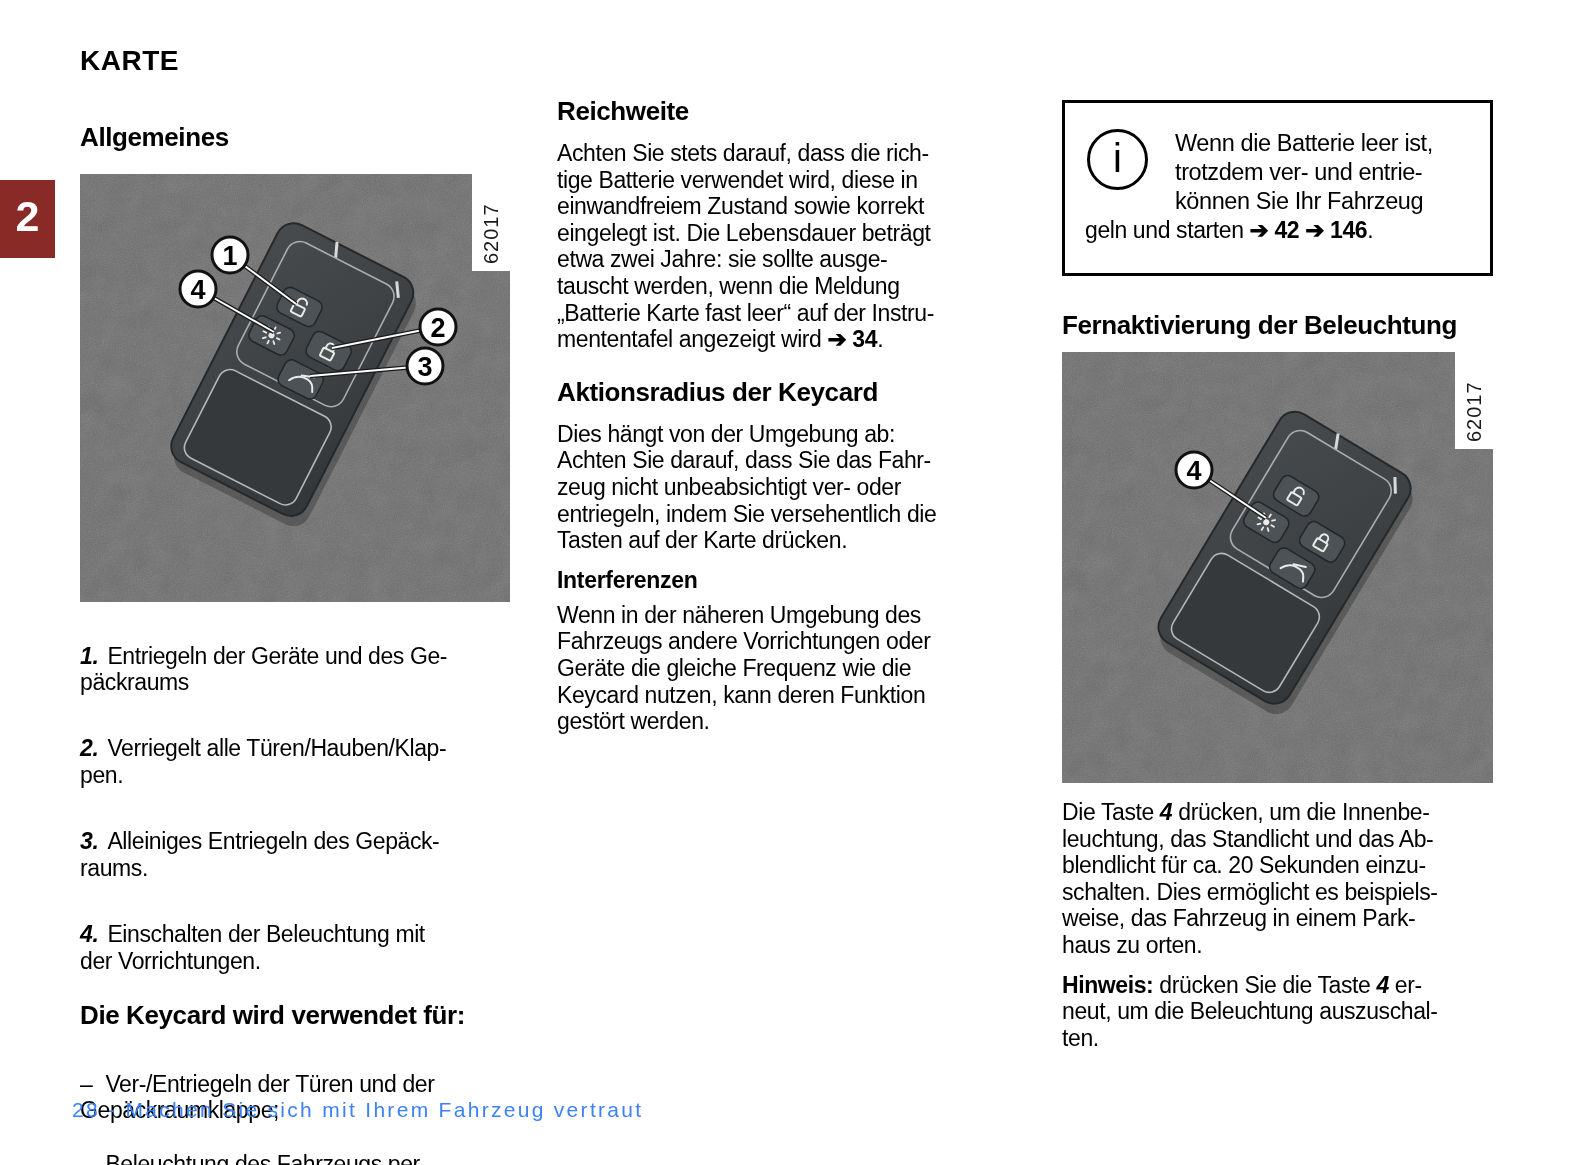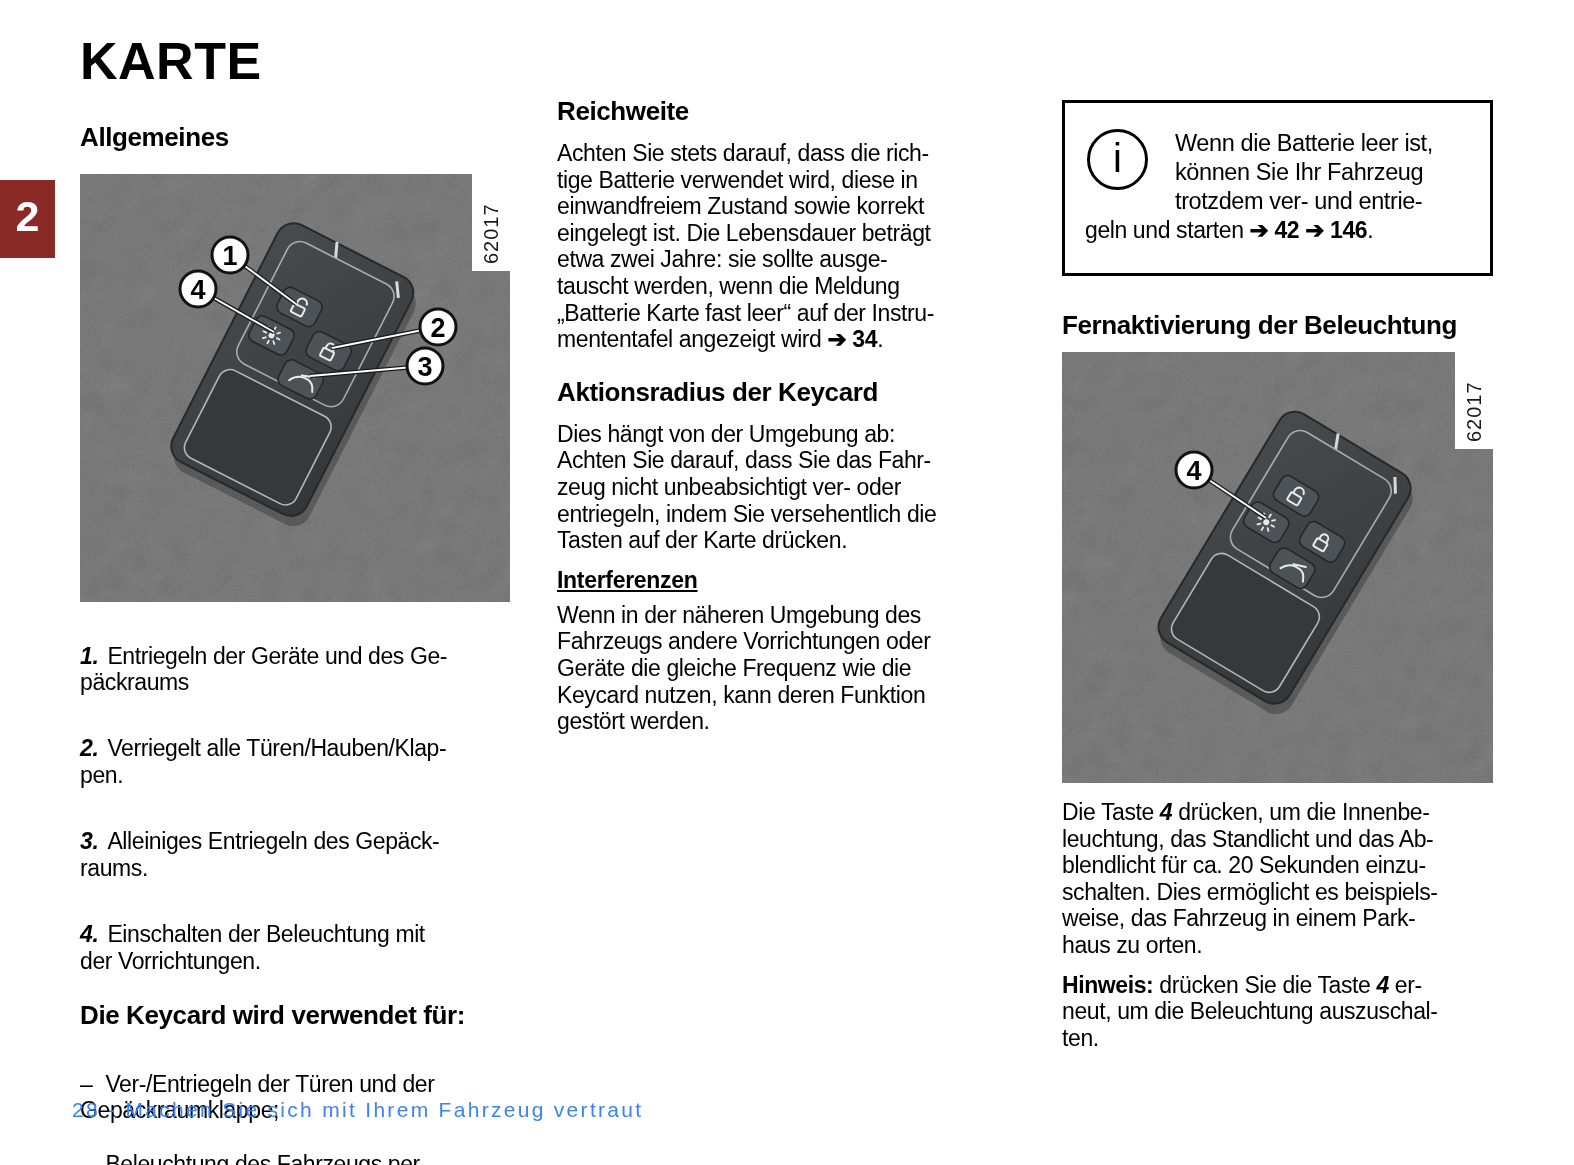--- a/index.html
+++ b/index.html
@@ -8,21 +8,21 @@
     font-family:"Liberation Sans", sans-serif;color:#000;overflow:hidden;
   }
   
   .chapter-tab{
     position:absolute;left:0;top:180px;width:55px;height:78px;
     background:#8a2a26;color:#fff;font-size:43px;font-weight:bold;
     text-align:center;line-height:72px;
   }
   
   .page-title{
-    position:absolute;left:80px;top:38px;font-size:52px;font-weight:bold;
+    position:absolute;left:80px;top:38px;font-size:28px;font-weight:bold;
     letter-spacing:0.5px;line-height:46px;
   }
   
   .col{position:absolute;}
   #col-left{left:80px;top:122px;width:430px;}
   #col-mid{left:557px;top:96px;width:432px;}
   #col-right{left:1062px;top:96px;width:431px;}
 
   h2.section{
     font-size:26px;font-weight:bold;margin:0 0 14px 0;
@@ -32,21 +32,21 @@
     font-size:23px;line-height:26.6px;letter-spacing:-0.4px;
     margin:0 0 13px 0;white-space:pre-line;
   }
   .seg-b{font-weight:bold;}
   .seg-bi{font-weight:bold;font-style:italic;}
   p.item .num{font-weight:bold;font-style:italic;margin-right:9px;}
   p.bullet .dash{margin-right:13px;}
   #col-left .figure{margin:22px 0 14px 0;}
   #col-left h2.usage{margin-top:26px;}
   #col-mid h2.mid2{margin-top:24px;}
-  p.subhead{font-size:23px;font-weight:bold;margin:10px 0 8px 0;letter-spacing:-0.3px;text-decoration:underline;}
+  p.subhead{font-size:23px;font-weight:bold;margin:10px 0 8px 0;letter-spacing:-0.3px;}
 
   
   .info-box{
     position:relative;border:3px solid #000;margin:4px 0 0 0;
     padding:26px 18px 28px 20px;box-sizing:border-box;width:431px;
   }
   .info-icon{
     position:absolute;left:22px;top:26px;width:55px;height:55px;
     border:3.5px solid #000;border-radius:50%;text-align:center;
     line-height:52px;font-size:40px;font-weight:400;
@@ -237,22 +237,22 @@
 Fahrzeugs andere Vorrichtungen oder
 Geräte die gleiche Frequenz wie die
 Keycard nutzen, kann deren Funktion
 gestört werden.</p>
 </div>
 
 <div class="col" id="col-right">
   <div class="info-box">
     <div class="info-icon">i</div>
     <div class="info-line">Wenn die Batterie leer ist,</div>
+    <div class="info-line">trotzdem ver- und entrie-</div>
     <div class="info-line">können Sie Ihr Fahrzeug</div>
-    <div class="info-line">trotzdem ver- und entrie-</div>
     <div class="info-last"><span>geln und starten </span><span class="seg-b">➔ 42 ➔ 146</span><span>.</span></div>
   </div>
 
   <h2 class="section fern">Fernaktivierung der Beleuchtung</h2>
 
   <div class="figure">
     <svg width="431" height="431" viewBox="0 0 431 431">
       <rect x="0" y="0" width="431" height="431" fill="#9d9d9d"></rect>
       <rect x="0" y="0" width="431" height="431" filter="url(#grainFine)" opacity="0.20"></rect>
       <rect x="0" y="0" width="431" height="431" filter="url(#grainCoarse)" opacity="0.10"></rect>

